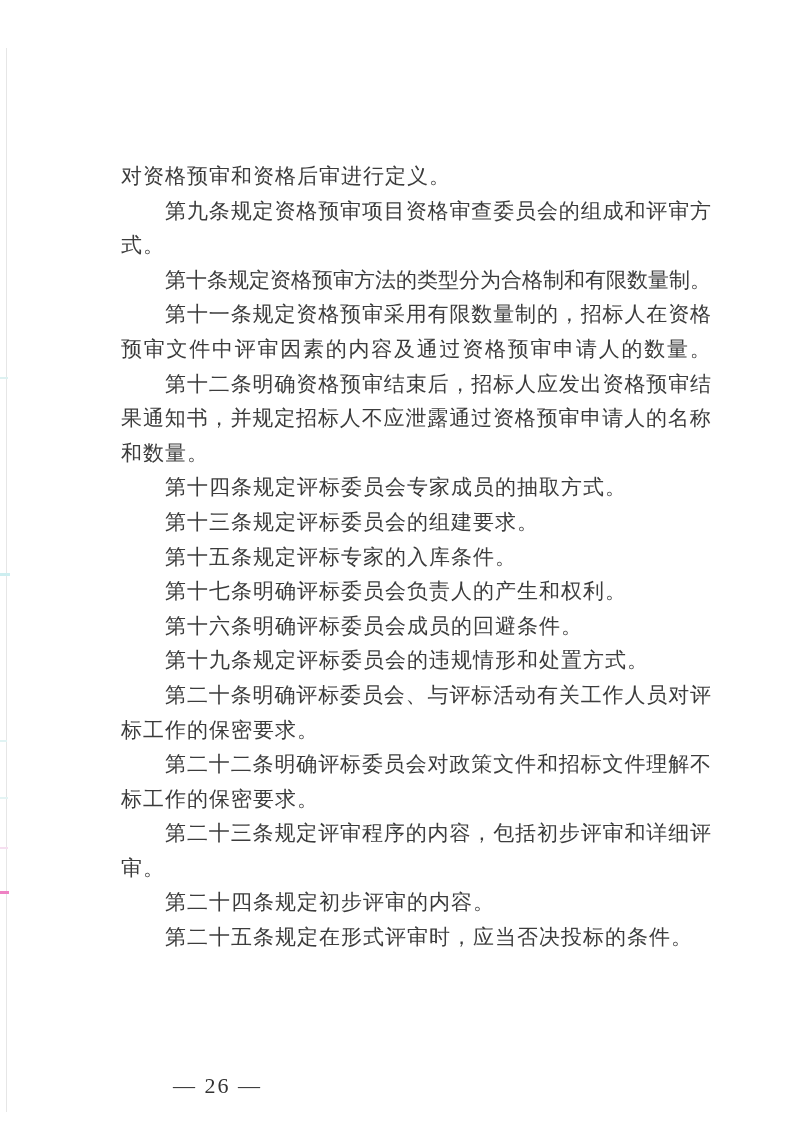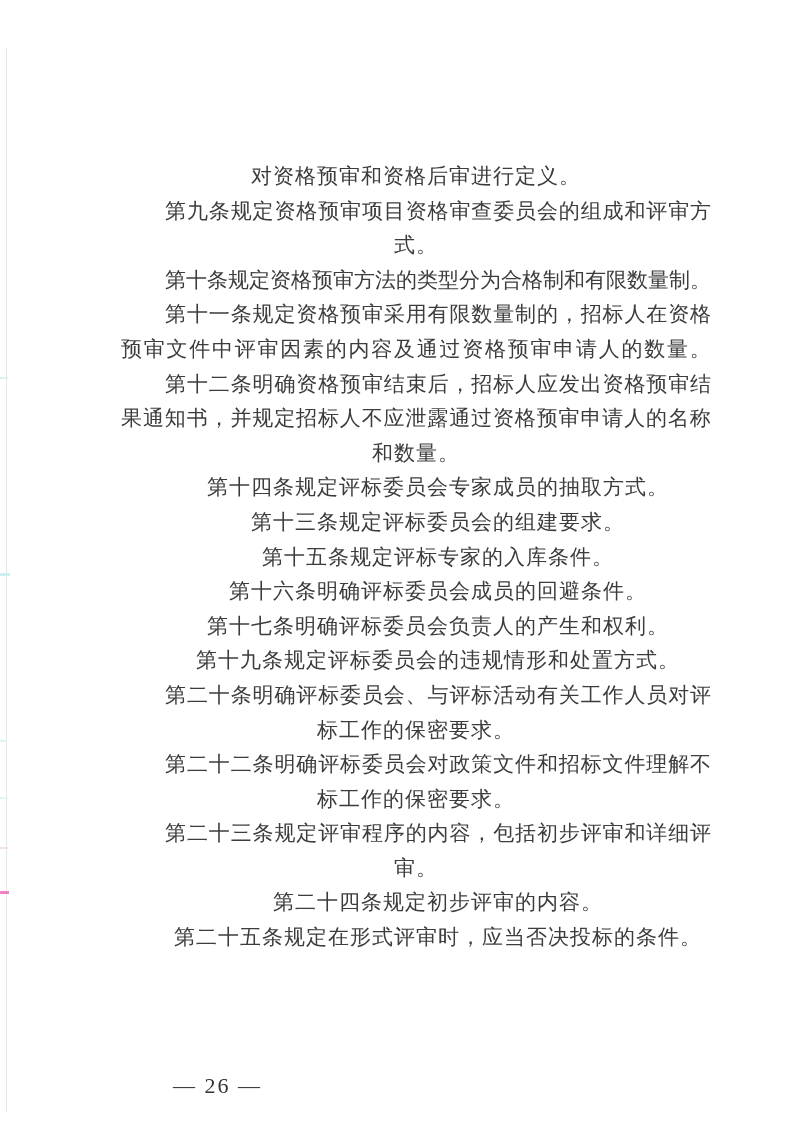--- a/index.html
+++ b/index.html
@@ -8,21 +8,20 @@
     background: #fdfdfd;
   }
   .page {
     position: relative;
     width: 793px;
     height: 1122px;
     background: #ffffff;
     overflow: hidden;
     font-family: "Liberation Serif", "DejaVu Serif", serif;
     color: #3c3c3c;
-    text-align: center;
   }
   
   .edge-line {
     position: absolute;
     left: 6px;
     top: 48px;
     width: 1px;
     height: 1064px;
     background: #e6e6e6;
   }
@@ -253,22 +252,22 @@
         <span>请</span>
         <span>人</span>
         <span>的</span>
         <span>名</span>
         <span>称</span>
       </div>
       <div class="line">和数量。</div>
       <div class="line indent">第十四条规定评标委员会专家成员的抽取方式。</div>
       <div class="line indent">第十三条规定评标委员会的组建要求。</div>
       <div class="line indent">第十五条规定评标专家的入库条件。</div>
+      <div class="line indent">第十七条明确评标委员会负责人的产生和权利。</div>
       <div class="line indent">第十六条明确评标委员会成员的回避条件。</div>
-      <div class="line indent">第十七条明确评标委员会负责人的产生和权利。</div>
       <div class="line indent">第十九条规定评标委员会的违规情形和处置方式。</div>
       <div class="line indent fill">
         <span>第</span>
         <span>二</span>
         <span>十</span>
         <span>条</span>
         <span>明</span>
         <span>确</span>
         <span>评</span>
         <span>标</span>

